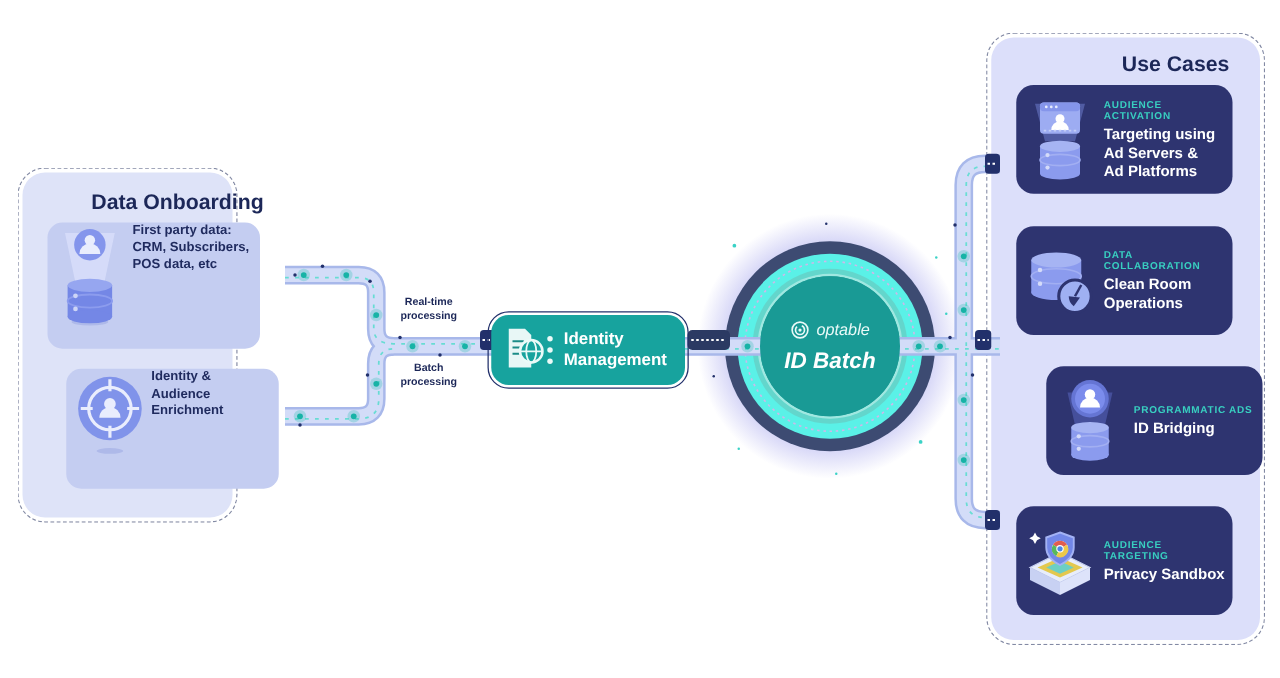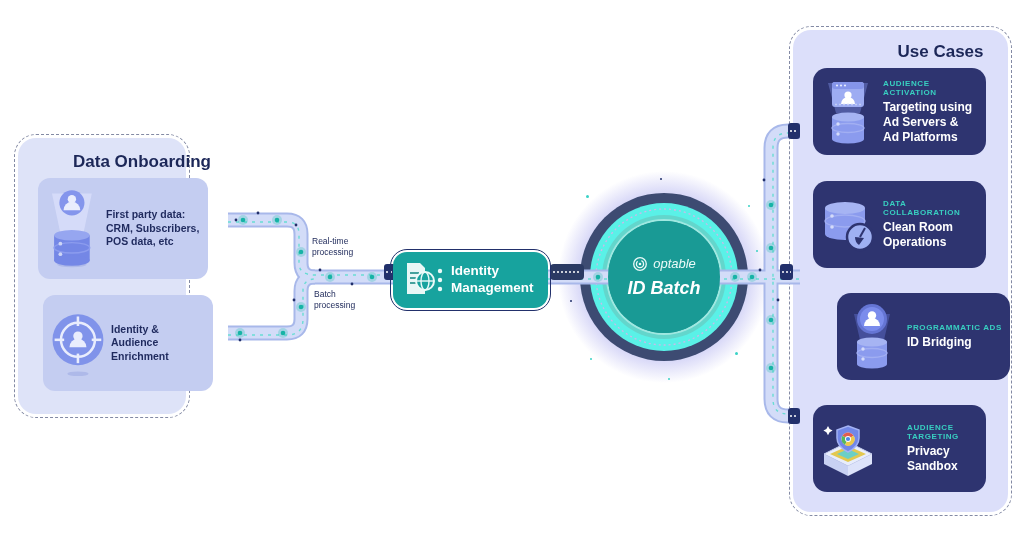--- a/index.html
+++ b/index.html
@@ -3,21 +3,21 @@
 <meta charset="utf-8">
 <style>
   html,body{margin:0;padding:0;background:#fff;}
   .canvas{position:relative;width:1024px;height:542px;background:#ffffff;overflow:hidden;
           font-family:"Liberation Sans",sans-serif;color:#1c2758;}
   
   .panel{position:absolute;background:#dee3f8;border-radius:18px;}
   .panel::before{content:"";position:absolute;inset:-4px;border:1px dashed rgba(30,42,90,.55);
                  border-radius:22px;pointer-events:none;}
   .panel-title{position:absolute;width:100%;text-align:center;font-size:17px;font-weight:bold;color:#1c2758;margin-left:40px;}
-  .inner-card{position:absolute;background:#c4cdf1;border-radius:12px;display:flex;align-items:center;}
+  .inner-card{position:absolute;background:#c4cdf1;border-radius:12px;display:flex;align-items:flex-start;}
   .inner-card .txt{font-size:10.5px;font-weight:bold;line-height:1.3;color:#1f2a5e;white-space:pre-line;}
   
   .uc-card{position:absolute;left:20px;width:173px;height:87px;background:#2e3470;border-radius:14px;
            display:flex;align-items:center;}
   .uc-icon{width:70px;display:flex;justify-content:center;flex:0 0 70px;}
   .uc-text{flex:1;padding-right:6px;}
   .eyebrow{font-size:8px;font-weight:bold;letter-spacing:.6px;color:#38cfc0;margin-bottom:3px;}
   .uc-title{font-size:12px;font-weight:bold;color:#ffffff;line-height:1.25;white-space:pre-line;}
   
   .id-box{position:absolute;left:393px;top:252px;width:155px;height:56px;background:#17a39e;border-radius:14px;
@@ -29,21 +29,21 @@
         background:radial-gradient(circle closest-side,#d6d6f7 78%,rgba(214,214,247,0) 100%);z-index:1;}
   .rings{position:absolute;left:564px;top:177px;z-index:2;}
   .inner-circle{position:absolute;left:608px;top:221px;width:112px;height:112px;border-radius:50%;
                 background:#199a95;z-index:4;display:flex;flex-direction:column;align-items:center;justify-content:center;font-style:italic;}
   .brand-row{display:flex;align-items:center;gap:5px;margin-bottom:6px;}
   .brand-name{font-size:13px;color:#eafaf8;}
   .graph-label{font-size:18px;font-weight:bold;color:#ffffff;}
   
   .pipes{position:absolute;left:0;top:0;z-index:3;}
   
-  .flow-label{position:absolute;font-size:8.5px;font-weight:normal;color:#1c2758;text-align:left;
+  .flow-label{position:absolute;font-size:8.5px;font-weight:bold;color:#1c2758;text-align:center;
               line-height:1.25;white-space:pre-line;z-index:6;}
   
   .dot{position:absolute;border-radius:50%;z-index:2;}
 </style>
 </head>
 <body>
 
 <div class="canvas">
 
   <div class="glow"></div>
@@ -169,21 +169,21 @@
         <ellipse cx="27" cy="60" rx="17" ry="5" fill="none" stroke="#8c9cee" stroke-width="1.4"></ellipse>
         <ellipse cx="27" cy="48" rx="17" ry="5" fill="#96a6f0"></ellipse>
         <circle cx="16" cy="56" r="1.8" fill="#cdd5f6"></circle>
         <circle cx="16" cy="66" r="1.8" fill="#cdd5f6"></circle>
       </svg>
       <div class="txt">First party data:
 CRM, Subscribers,
 POS data, etc</div>
     </div>
 
-    <div class="inner-card" style="left:25px;top:157px;width:170px;height:96px;">
+    <div class="inner-card" style="left:35px;top:157px;width:170px;height:96px;">
       <svg width="64" height="70" viewBox="0 0 58 66" style="margin-left:4px;flex:0 0 64px;">
         <circle cx="28" cy="30" r="24" fill="#8093ea"></circle>
         <circle cx="28" cy="30" r="16" fill="none" stroke="#e9edfd" stroke-width="2.4"></circle>
         <line x1="28" y1="8" x2="28" y2="17" stroke="#e9edfd" stroke-width="2.4"></line>
         <line x1="28" y1="43" x2="28" y2="52" stroke="#e9edfd" stroke-width="2.4"></line>
         <line x1="6" y1="30" x2="15" y2="30" stroke="#e9edfd" stroke-width="2.4"></line>
         <line x1="41" y1="30" x2="50" y2="30" stroke="#e9edfd" stroke-width="2.4"></line>
         <circle cx="28" cy="26.5" r="4.4" fill="#e9edfd"></circle>
         <path d="M20 37 a8 8 0 0 1 16 0 z" fill="#e9edfd"></path>
         <ellipse cx="28" cy="62" rx="10" ry="2.2" fill="#aeb9e9"></ellipse>
@@ -295,21 +295,21 @@
           <circle cx="19" cy="47" r="1.7" fill="#d4dbf9"></circle>
             <circle cx="19" cy="57" r="1.7" fill="#d4dbf9"></circle>
         </svg>
       </div>
       <div class="uc-text">
         <div class="eyebrow">PROGRAMMATIC ADS</div>
         <div class="uc-title">ID Bridging</div>
       </div>
     </div>
 
-    <div class="uc-card" style="top:375px;gap:24px;">
+    <div class="uc-card" style="top:375px;">
       <div class="uc-icon">
         <svg width="60" height="62" viewBox="0 0 60 62">
           <path d="M10 8 l1.6 3 3 1.6 -3 1.6 -1.6 3 -1.6 -3 -3 -1.6 3 -1.6 z" fill="#ffffff"></path>
           <polygon points="30,24 54,36 30,48 6,36" fill="#e8edfb" stroke="#c4cdf1" stroke-width="1"></polygon>
           <polygon points="30,28 48,36 30,44 12,36" fill="#e3c84f"></polygon>
           <polygon points="30,31 41,36 30,41 19,36" fill="#6ccfc4"></polygon>
           <polygon points="6,36 30,48 30,58 6,46" fill="#c8d1f3"></polygon>
           <polygon points="30,48 54,36 54,46 30,58" fill="#dde3fa"></polygon>
           <path d="M30 8 l11 4 v8 c0 7 -5 11 -11 14 c-6 -3 -11 -7 -11 -14 v-8 z" fill="#7287e8" stroke="#a3b2f4" stroke-width="1.5"></path>
           <circle cx="30" cy="21" r="6.5" fill="#ffffff"></circle>

